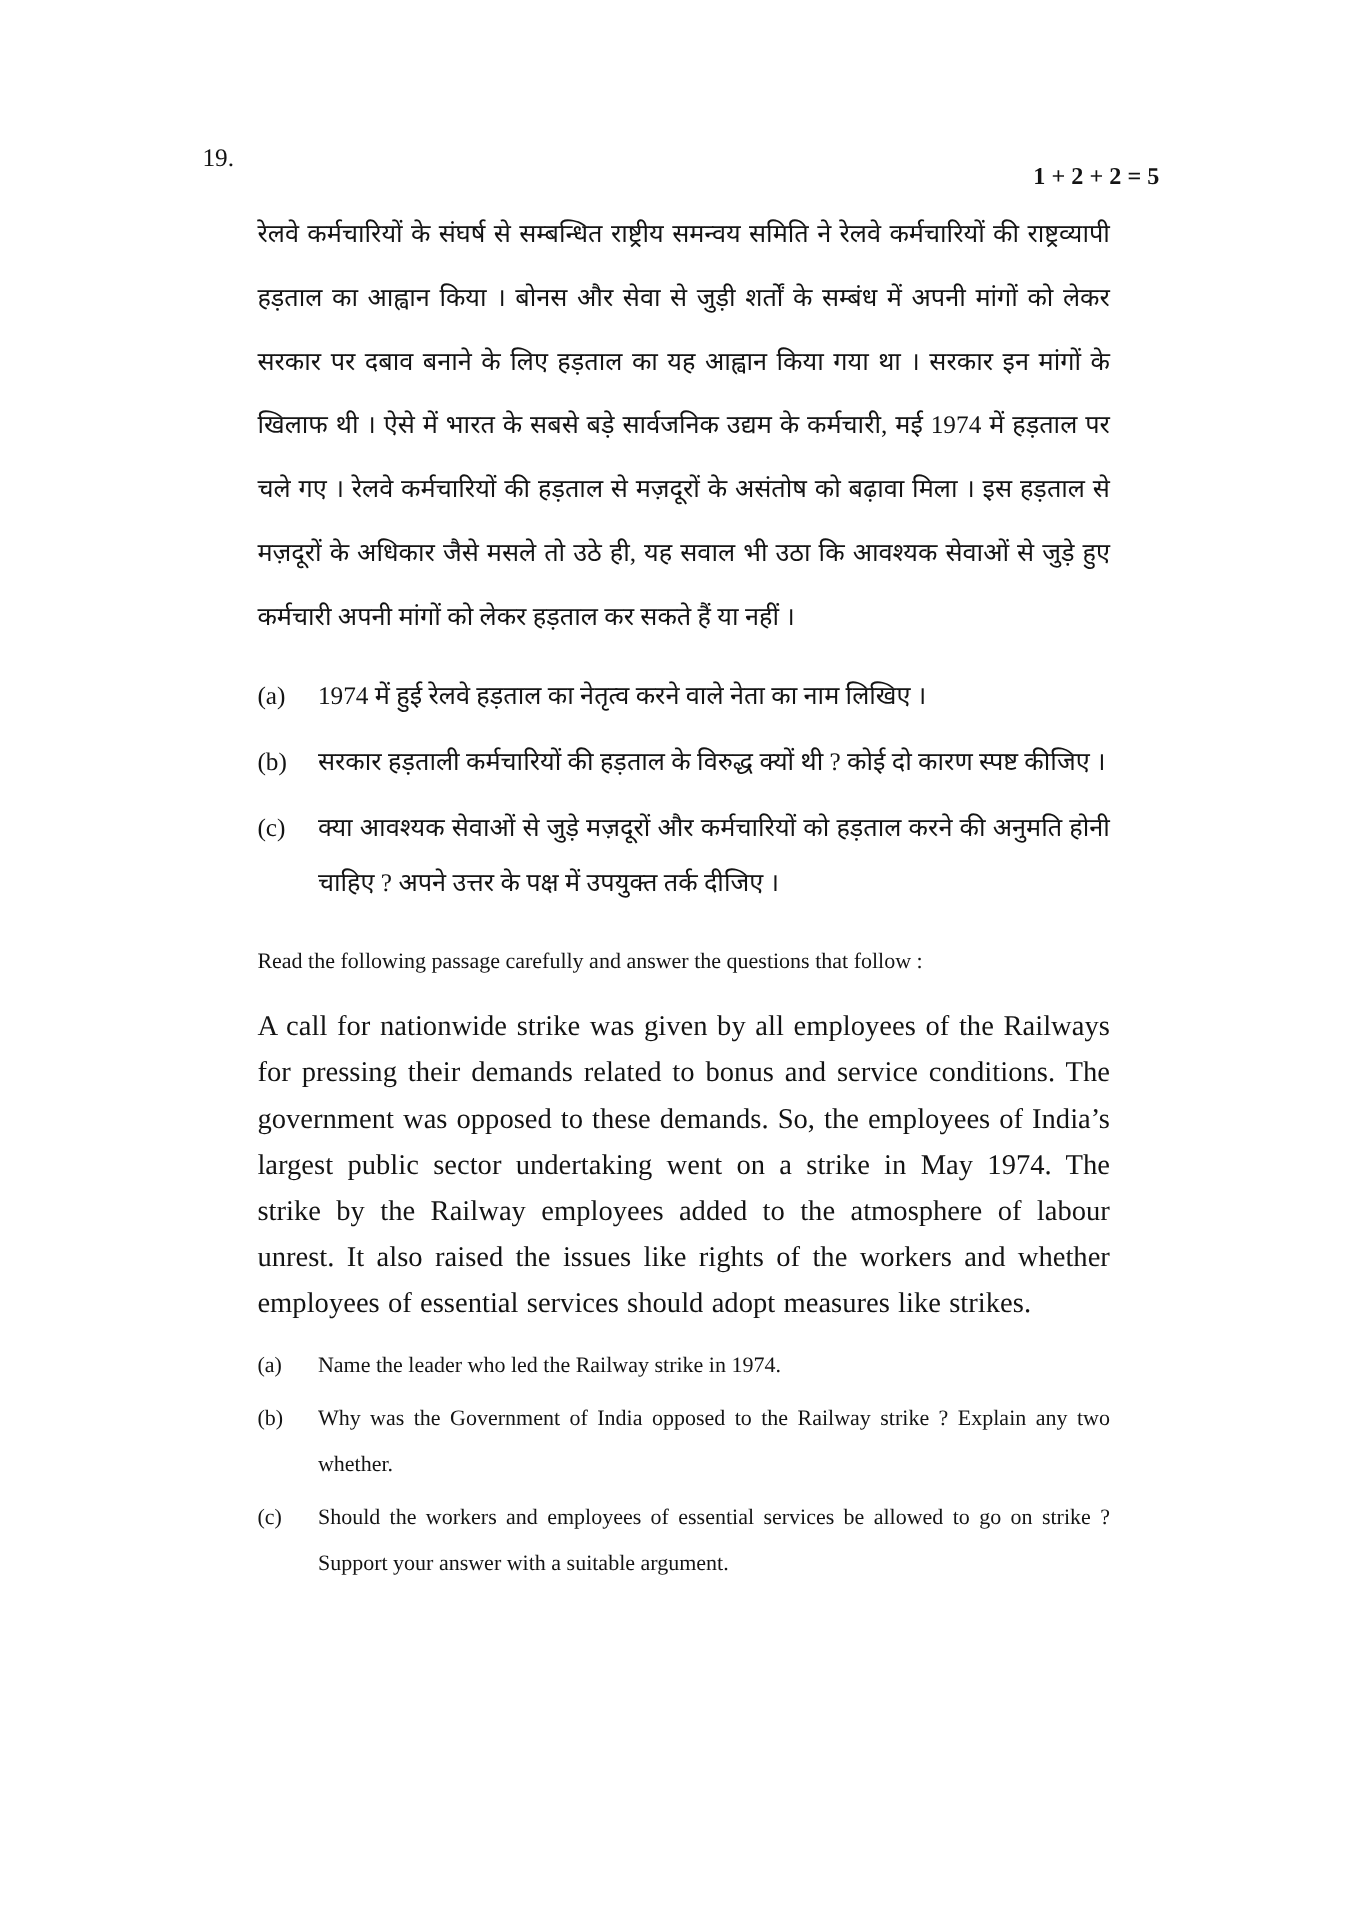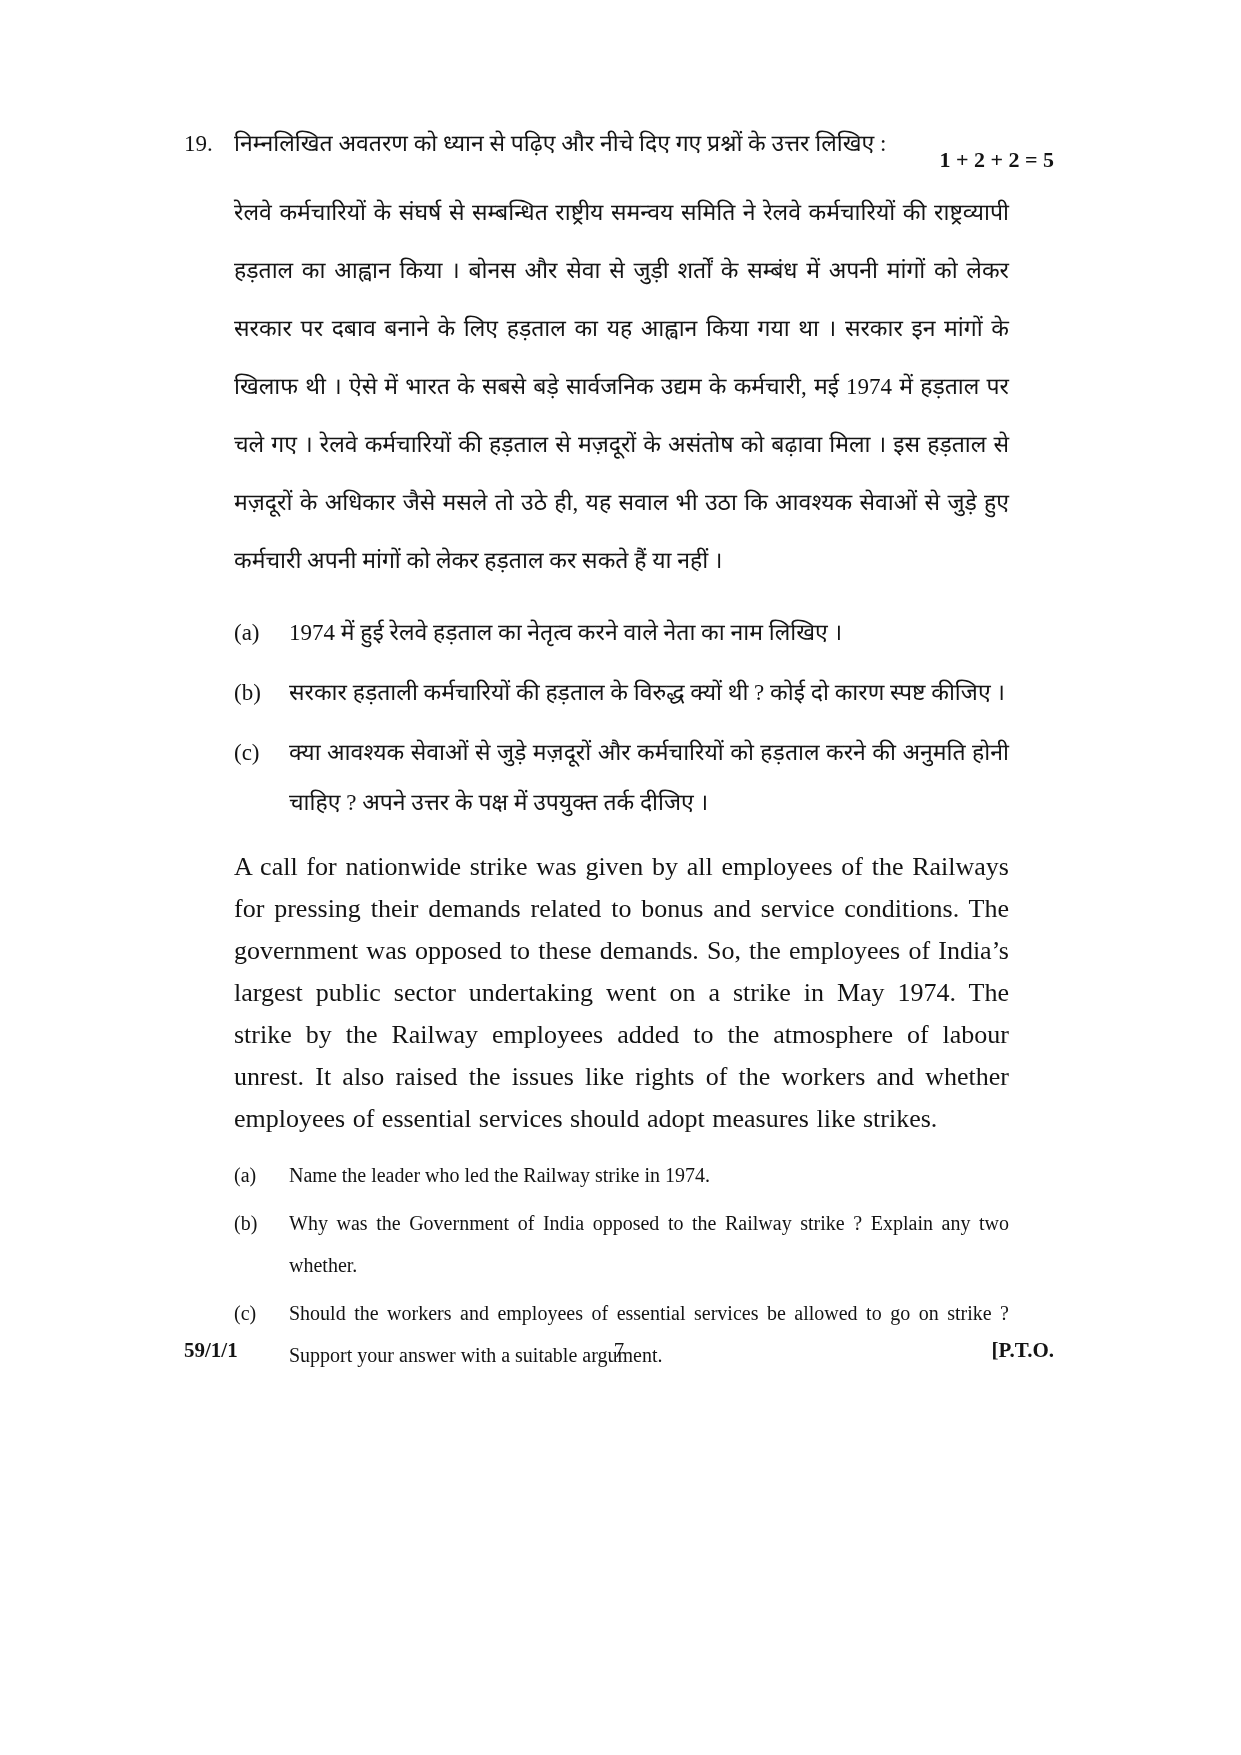--- a/index.html
+++ b/index.html
@@ -121,21 +121,20 @@
 </style>
 </head>
 <body>
 
 <div class="page">
 
   <div class="content">
 
     <div class="q-header">
       <span class="q-number">19.</span>
-      <span class="q-instruction">निम्नलिखित अवतरण को ध्यान से पढ़िए और नीचे दिए गए प्रश्नों के उत्तर लिखिए :</span>
       <span class="q-marks">1 + 2 + 2 = 5</span>
     </div>
 
     <div class="body-col">
 
       <p class="hindi-passage">रेलवे कर्मचारियों के संघर्ष से सम्बन्धित राष्ट्रीय समन्वय समिति ने रेलवे कर्मचारियों की राष्ट्रव्यापी हड़ताल का आह्वान किया । बोनस और सेवा से जुड़ी शर्तों के सम्बंध में अपनी मांगों को लेकर सरकार पर दबाव बनाने के लिए हड़ताल का यह आह्वान किया गया था । सरकार इन मांगों के खिलाफ थी । ऐसे में भारत के सबसे बड़े सार्वजनिक उद्यम के कर्मचारी, मई 1974 में हड़ताल पर चले गए । रेलवे कर्मचारियों की हड़ताल से मज़दूरों के असंतोष को बढ़ावा मिला । इस हड़ताल से मज़दूरों के अधिकार जैसे मसले तो उठे ही, यह सवाल भी उठा कि आवश्यक सेवाओं से जुड़े हुए कर्मचारी अपनी मांगों को लेकर हड़ताल कर सकते हैं या नहीं ।</p>
 
       <div class="parts hindi-parts">
         <div class="part">
           <span class="part-label">(a)</span>
@@ -144,20 +143,21 @@
         <div class="part">
           <span class="part-label">(b)</span>
           <span class="part-text">सरकार हड़ताली कर्मचारियों की हड़ताल के विरुद्ध क्यों थी ? कोई दो कारण स्पष्ट कीजिए ।</span>
         </div>
         <div class="part">
           <span class="part-label">(c)</span>
           <span class="part-text">क्या आवश्यक सेवाओं से जुड़े मज़दूरों और कर्मचारियों को हड़ताल करने की अनुमति होनी चाहिए ? अपने उत्तर के पक्ष में उपयुक्त तर्क दीजिए ।</span>
         </div>
       </div>
 
+      <p class="eng-instruction">Read the following passage carefully and answer the questions that follow :</p>
 
       <p class="eng-passage">A call for nationwide strike was given by all employees of the Railways for pressing their demands related to bonus and service conditions. The government was opposed to these demands. So, the employees of India’s largest public sector undertaking went on a strike in May 1974. The strike by the Railway employees added to the atmosphere of labour unrest. It also raised the issues like rights of the workers and whether employees of essential services should adopt measures like strikes.</p>
 
       <div class="parts eng-parts">
         <div class="part">
           <span class="part-label">(a)</span>
           <span class="part-text">Name the leader who led the Railway strike in 1974.</span>
         </div>
         <div class="part">
           <span class="part-label">(b)</span>
@@ -165,19 +165,14 @@
         </div>
         <div class="part">
           <span class="part-label">(c)</span>
           <span class="part-text">Should the workers and employees of essential services be allowed to go on strike ? Support your answer with a suitable argument.</span>
         </div>
       </div>
 
     </div>
   </div>
 
-  <div class="footer">
-    <span class="footer-left">59/1/1</span>
-    <span class="footer-center">7</span>
-    <span class="footer-right">[P.T.O.</span>
-  </div>
 
 </div>
 
 </body></html>

